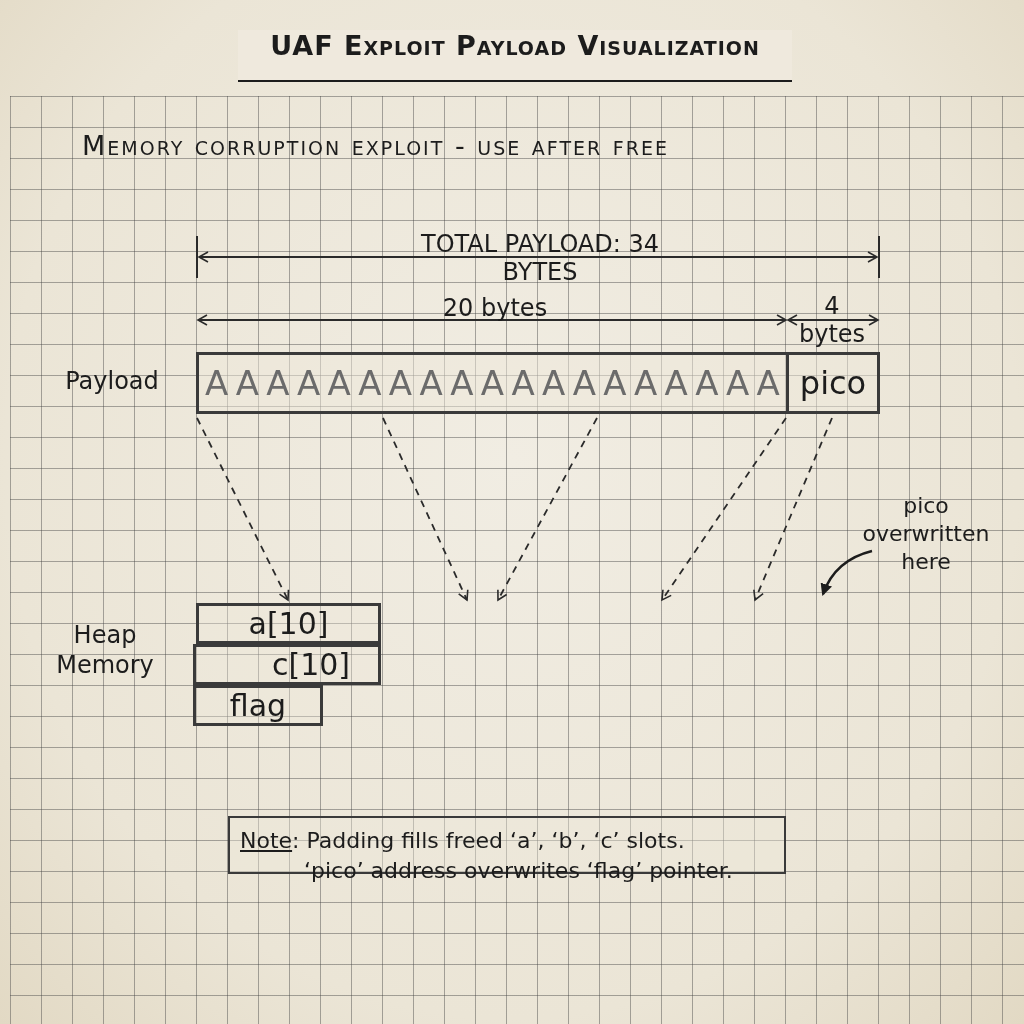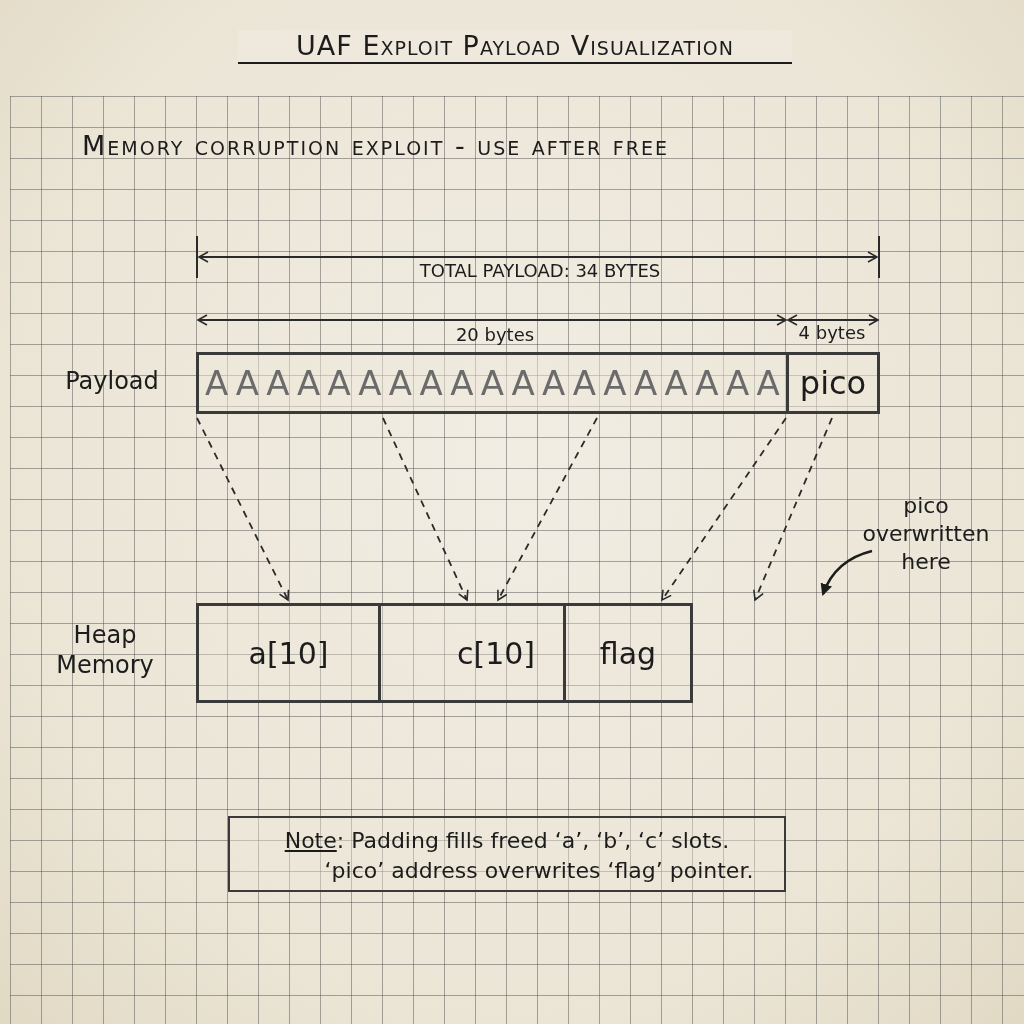--- a/index.html
+++ b/index.html
@@ -17,58 +17,58 @@
   .grid {
     position:absolute; left:10px; top:96px; right:0; bottom:0;
     background-image:
       linear-gradient(to right, rgba(70,70,70,0.45) 1px, transparent 1px),
       linear-gradient(to bottom, rgba(70,70,70,0.45) 1px, transparent 1px);
     background-size:31px 31px;
   }
   .abs { position:absolute; }
   .title {
     left:238px; top:30px; width:554px; text-align:center;
-    font-size:27px; letter-spacing:1px; font-variant:small-caps; font-weight:400;
-    padding-bottom:1px; border-bottom:2.5px solid #1c1c1c;
+    font-size:27px; letter-spacing:1px; font-variant:small-caps; font-weight:700;
+    padding-bottom:19px; border-bottom:2.5px solid #1c1c1c;
     background:#efe9dd;
   }
   .subtitle {
     left:82px; top:130px; font-size:27px; letter-spacing:2px;
     font-variant:small-caps;
   }
-  .dim-label { font-size:18px; text-align:center;margin-top:30px; }
+  .dim-label { font-size:24px; text-align:center; }
   .side-label { font-size:24px; text-align:center; line-height:30px; }
   .payload-box {
     left:196px; top:352px; width:684px; height:62px;
     border:3px solid #3a3a3a; box-sizing:border-box; display:flex;
     background:rgba(238,232,218,0.5);
   }
   .pad {
     width:590px; border-right:3px solid #3a3a3a;
     display:flex; align-items:center; justify-content:space-between;
     padding:0 6px; box-sizing:border-box;
   }
   .pad span { font-size:34px; color:#6b6b6b; font-family:"DejaVu Sans", sans-serif; }
   .pico { flex:1; display:flex; align-items:center; justify-content:center; font-size:32px; }
   .heap {
     left:196px; top:603px; width:684px; height:100px;
     display:flex;
+    flex-direction:column;
   }
   .cell {
     border:3px solid #3a3a3a; box-sizing:border-box; margin-left:-3px;
     display:flex; align-items:center; justify-content:center;
     font-size:30px;
     background:rgba(238,232,218,0.35);
   }
   .note {
-    left:228px; top:816px; width:558px; height:76px;
+    left:228px; top:816px; width:558px; height:58px;
     border:2px solid #3a3a3a; box-sizing:border-box;
     font-size:22px; line-height:30px; padding:8px 10px;
     background:rgba(238,232,218,0.4);
-    text-align:center;
   }
   .note .lbl { text-decoration:underline; }
   .note .l2 { padding-left:64px; display:block; }
   .callout { left:846px; top:492px; width:160px; font-size:22px; line-height:28px; text-align:center; }
   svg.overlay { position:absolute; left:0; top:0; }
 </style>
 </head>
 <body>
 
 <div class="paper"></div>

